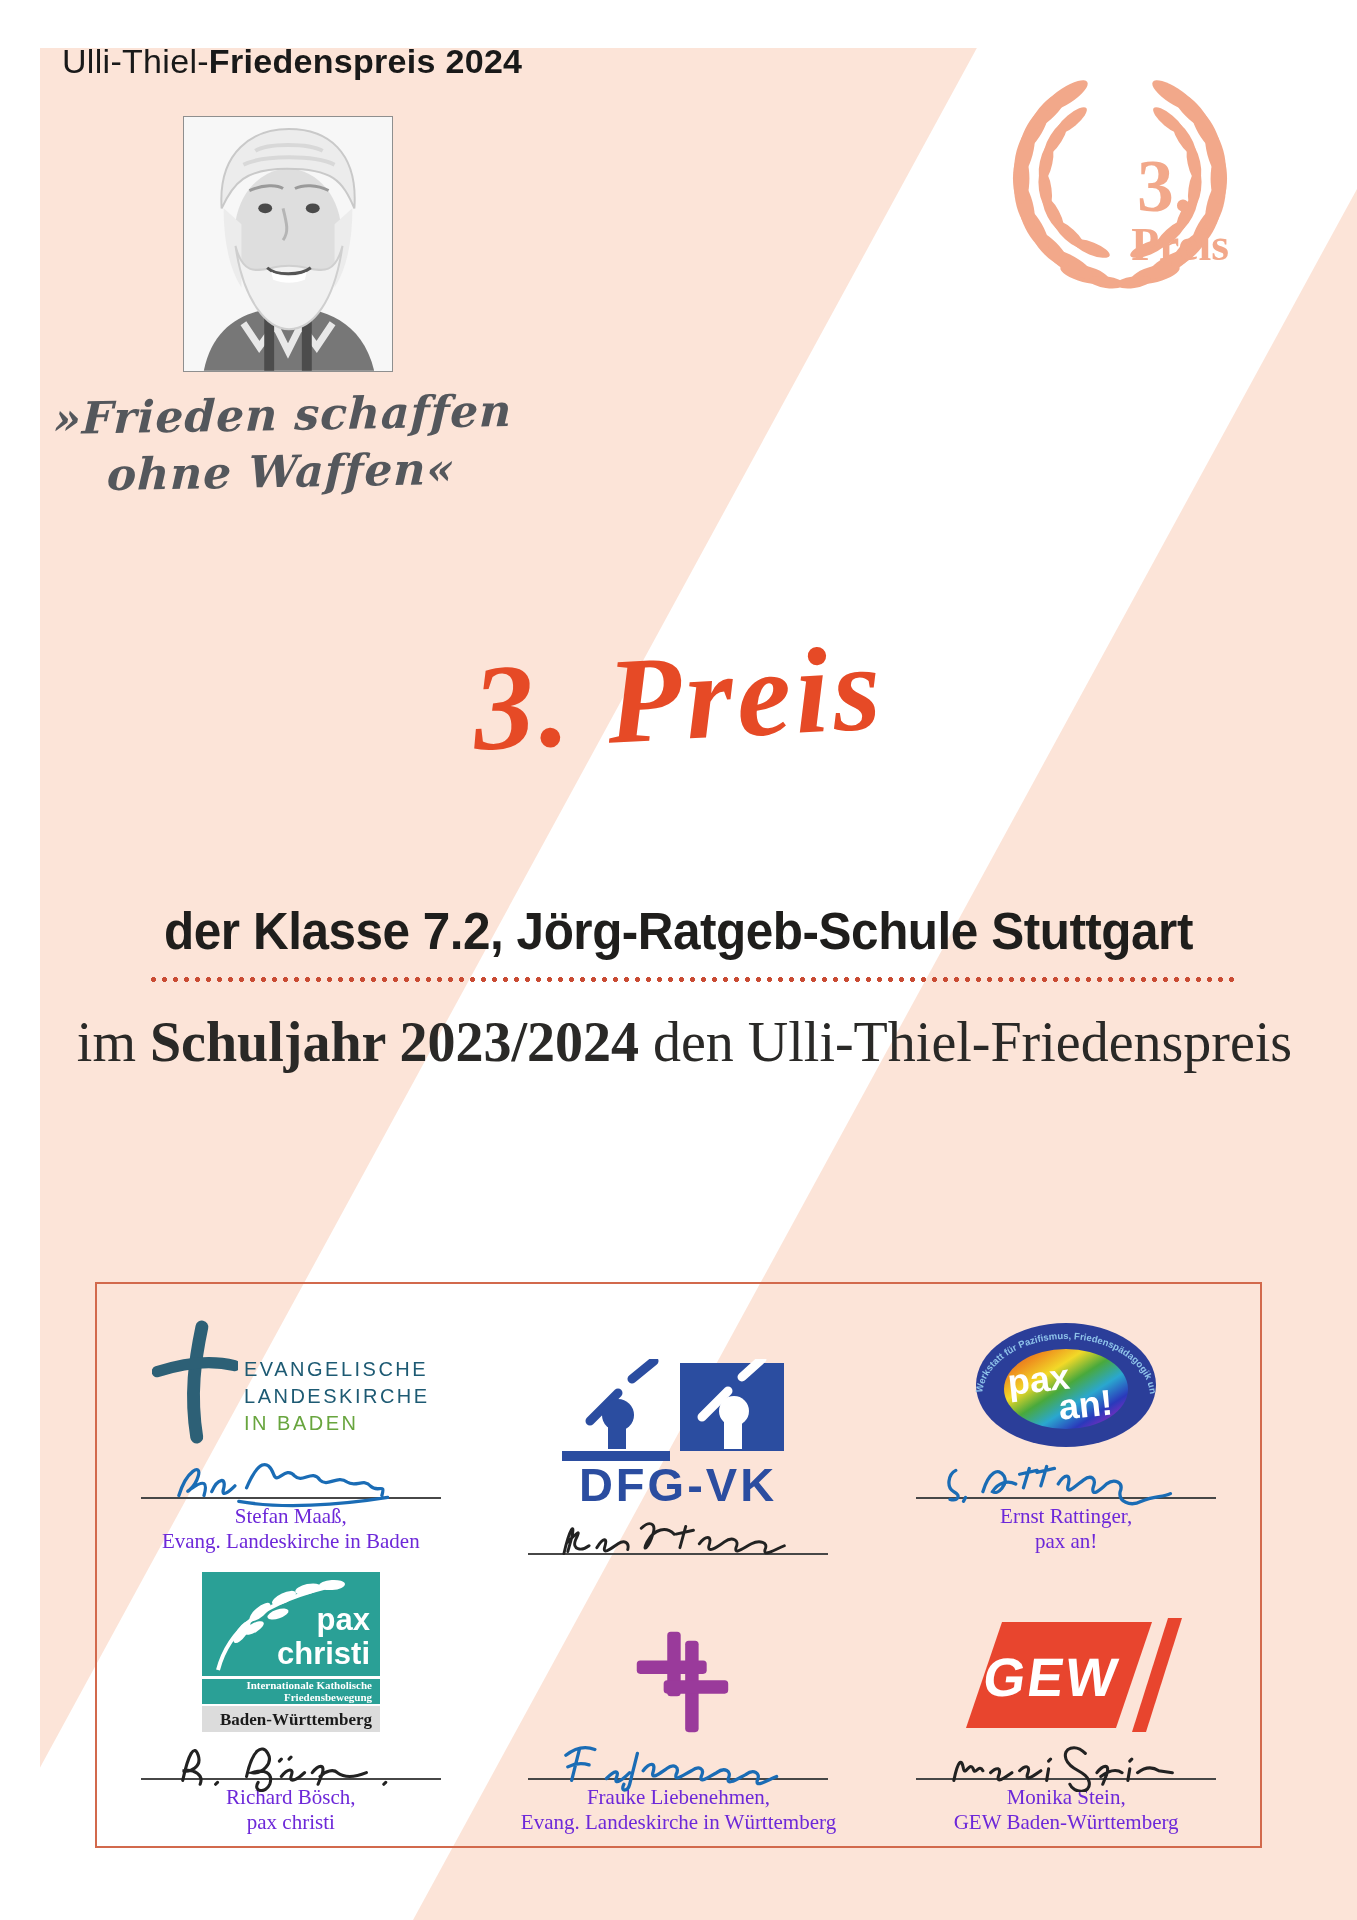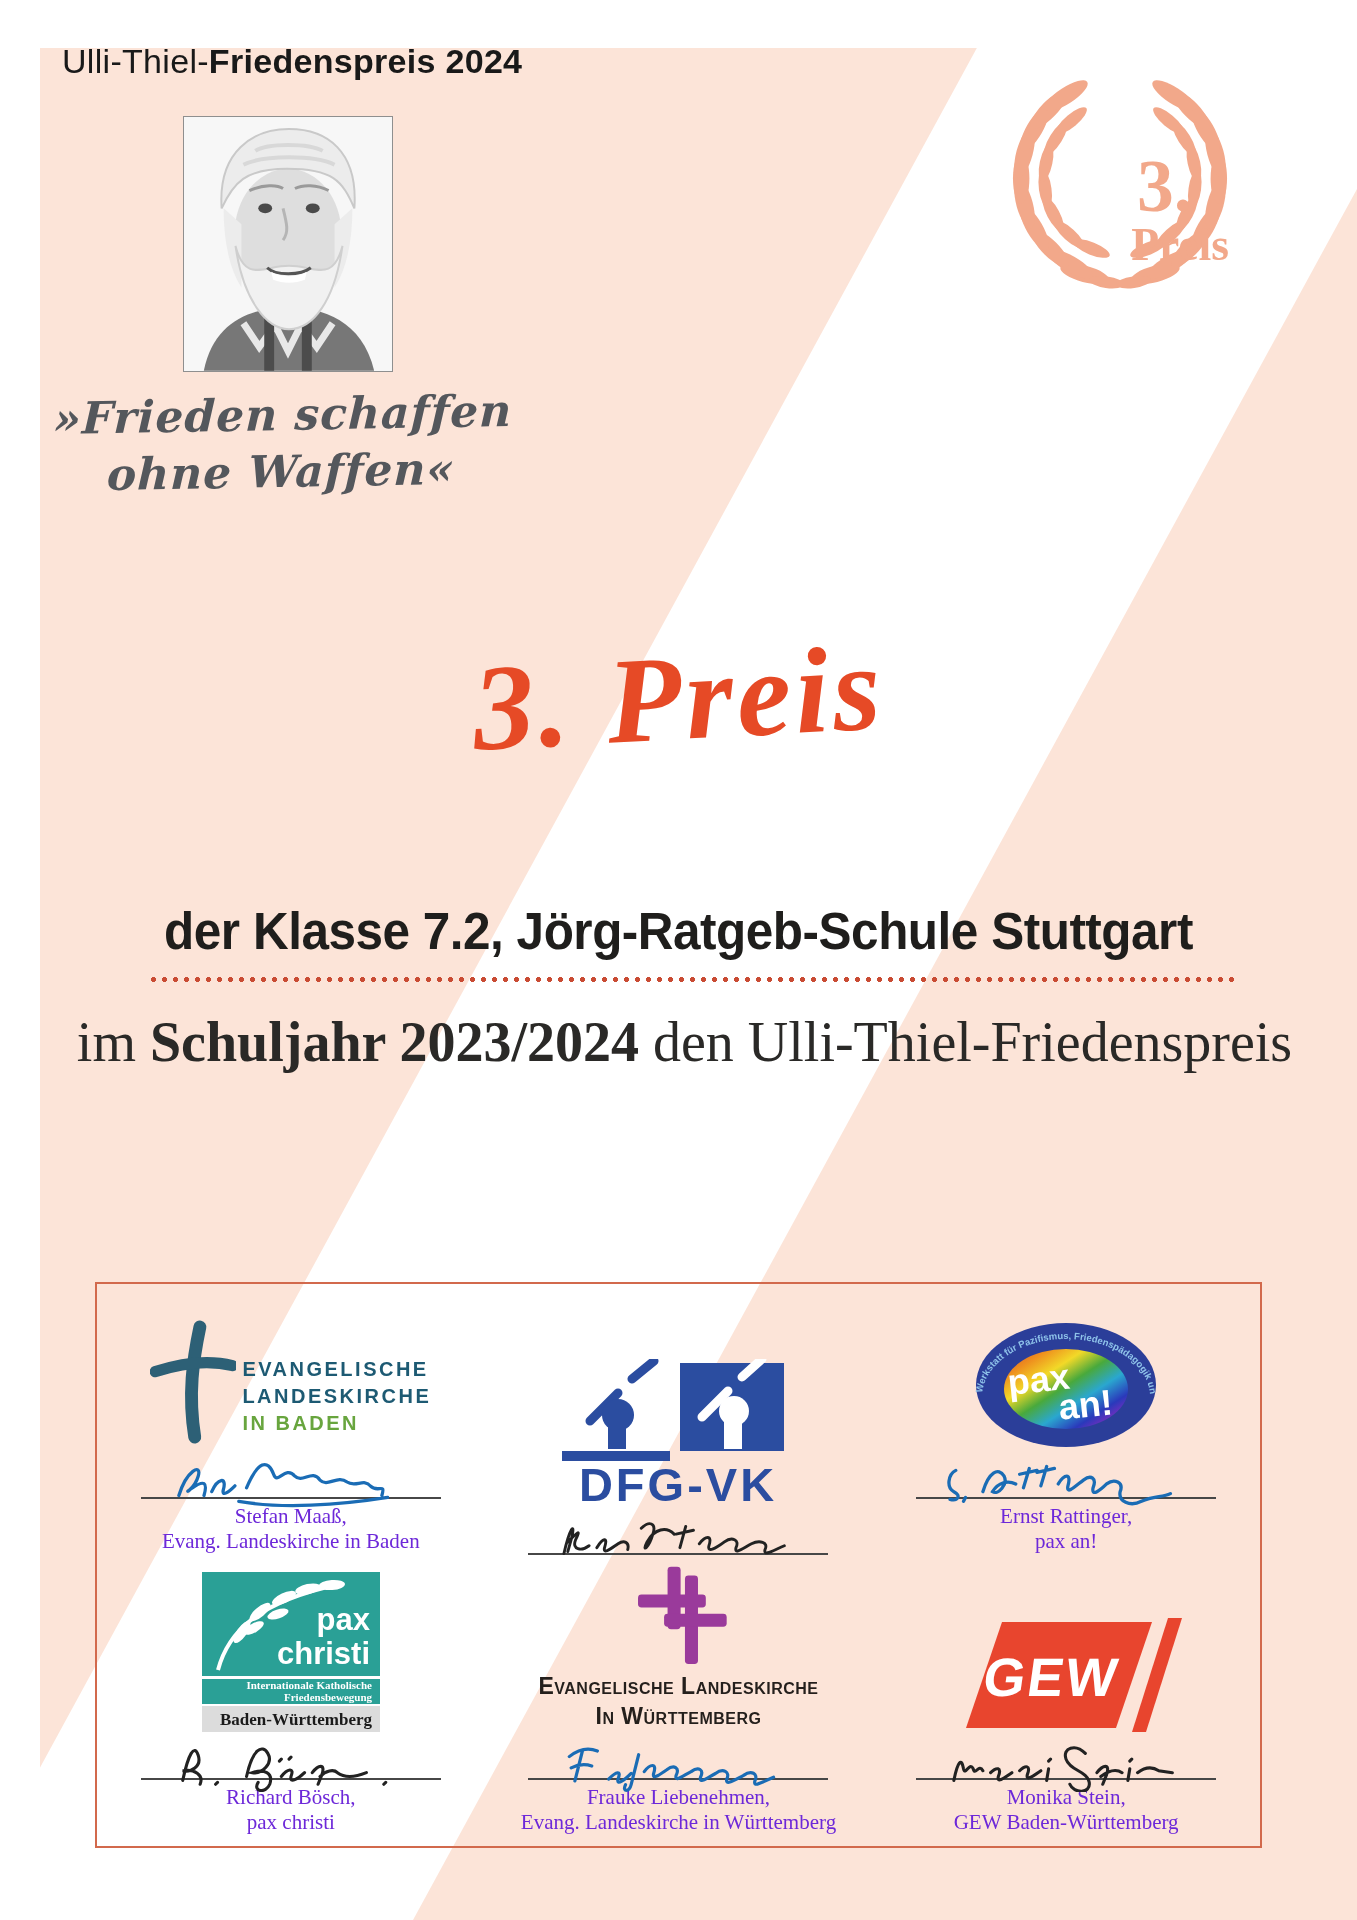--- a/index.html
+++ b/index.html
@@ -41,21 +41,21 @@
           border:2px solid #d2694c;box-sizing:border-box;
           display:grid;grid-template-columns:1fr 1fr 1fr;grid-template-rows:1fr 1fr;}
   .cell{position:relative;display:flex;flex-direction:column;align-items:center;
         justify-content:flex-end;padding-bottom:10px;overflow:hidden;}
   .sigline{width:300px;height:2px;background:#474747;margin-top:-14px;}
   .names{margin-top:5px;text-align:center;font-family:"Liberation Serif",serif;
          font-size:21px;line-height:1.22;color:#6d28d9;}
   .sig{height:58px;position:relative;z-index:2;}
 
   .elkb-logo{display:flex;align-items:flex-end;margin-bottom:2px;}
-  .elkb-text{margin-left:6px;margin-bottom:14px;font-weight:700;font-size:20px;
+  .elkb-text{margin-left:6px;margin-bottom:14px;font-weight:400;font-size:20px;
              letter-spacing:2.5px;color:#1d5a73;line-height:1.35;}
   .elkb-text .green{color:#68a53e;}
   .elkw-text{font-weight:700;font-size:23px;color:#241f1c;font-variant:small-caps;
              letter-spacing:.5px;line-height:1.3;text-align:center;margin:6px 0 4px 0;}
 </style>
 </head>
 <body>
 
 <div class="page">
   <div class="peach"></div>
@@ -246,24 +246,20 @@
 
       <div class="cell">
         <svg width="110" height="104" viewBox="0 0 120 116">
           <g fill="#9a3a9b">
             <rect x="48" y="2" width="15" height="72" rx="4"></rect>
             <rect x="68" y="12" width="15" height="102" rx="4"></rect>
             <rect x="14" y="34" width="78" height="15" rx="4"></rect>
             <rect x="44" y="56" width="72" height="15" rx="4"></rect>
           </g>
         </svg>
-        <div class="elkw-text">
-          <div>Evangelische Landeskirche</div>
-          <div>In Württemberg</div>
-        </div>
         <svg class="sig" width="300" height="56" viewBox="0 0 260 60">
           <path d="M14,22 C24,14 34,12 44,16 M28,16 L20,48 M16,34 C24,30 32,30 38,32 M56,46 C64,38 70,36 66,46 C64,54 74,46 80,40 M88,20 L80,52 C78,60 70,60 74,52 M94,38 C100,30 108,28 104,40 C102,48 112,40 118,36 C126,30 132,34 128,42 C126,50 136,42 144,38 C152,32 158,36 154,44 C152,52 162,44 170,40 C178,34 186,38 182,46 C180,54 192,46 200,42 C208,36 216,40 212,48 C210,56 222,48 232,44" stroke="#1a6cb5" stroke-width="3.4" fill="none" stroke-linecap="round"></path>
         </svg>
         <div class="sigline"></div>
         <div class="names">
           <div>Frauke Liebenehmen,</div>
           <div>Evang. Landeskirche in Württemberg</div>
         </div>
       </div>
 

